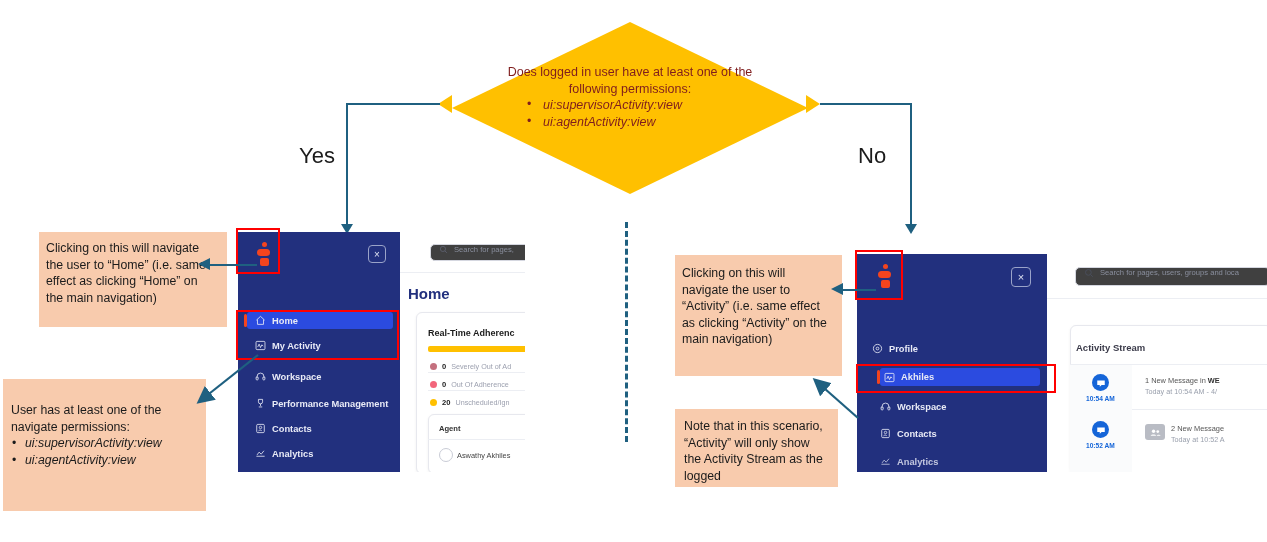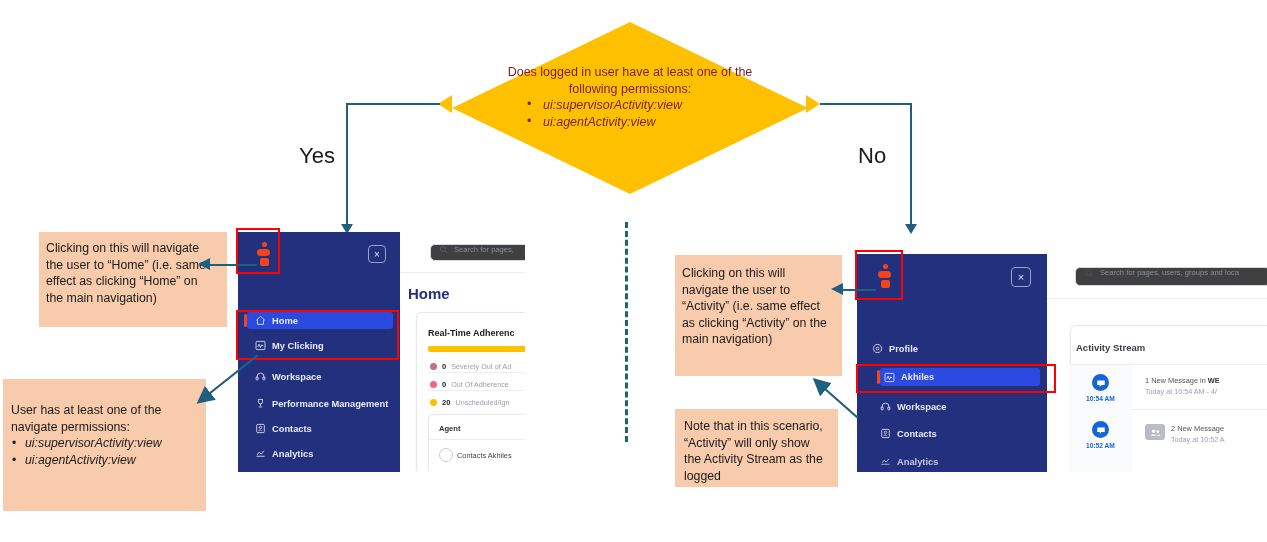--- a/index.html
+++ b/index.html
@@ -145,21 +145,21 @@
     <span class="txt">Home</span>
   </div>
 
   <div class="navitem" style="left:9px;top:105px;width:146px;height:17px;padding-left:8px;">
     <span class="ic">
       <svg viewBox="0 0 16 16" width="11" height="11">
           <rect x="1.5" y="2" width="13" height="12" rx="1.5" fill="none" stroke="#E8EAF6" stroke-width="1.2"></rect>
           <path d="M4 10 L6 6 L8 11 L10 7 L12 9" fill="none" stroke="#E8EAF6" stroke-width="1.2"></path>
         </svg>
     </span>
-    <span class="txt">My Clicking</span>
+    <span class="txt">My Activity</span>
   </div>
 
   <div class="navitem" style="left:9px;top:136px;width:146px;height:17px;padding-left:8px;">
     <span class="ic">
       <svg viewBox="0 0 16 16" width="11" height="11">
           <path d="M3 10V8a5 5 0 0 1 10 0v2" fill="none" stroke="#E8EAF6" stroke-width="1.2"></path>
           <rect x="1.6" y="8.5" width="3" height="4.5" rx="1.3" fill="none" stroke="#E8EAF6" stroke-width="1.2"></rect>
           <rect x="11.4" y="8.5" width="3" height="4.5" rx="1.3" fill="none" stroke="#E8EAF6" stroke-width="1.2"></rect>
         </svg>
     </span>
@@ -237,21 +237,21 @@
     <span>Unscheduled/Ign</span>
   </div>
 
   <div class="hr" style="left:190px;top:140px;width:118px;"></div>
   <div class="hr" style="left:190px;top:158px;width:118px;"></div>
 
   <div class="card" style="left:190px;top:182px;width:118px;height:58px;"></div>
   <div class="thead" style="left:201px;top:192px;">Agent</div>
   <div class="hr" style="left:190px;top:207px;width:118px;"></div>
   <div class="avatar" style="left:201px;top:216px;"></div>
-  <div class="cellname" style="left:219px;top:219px;">Contacts Akhiles</div>
+  <div class="cellname" style="left:219px;top:219px;">Aswathy Akhiles</div>
 </div>
 
 <div class="redbox" style="left:236px;top:228px;width:44px;height:46px;"></div>
 <div class="redbox" style="left:236px;top:310px;width:163px;height:50px;"></div>
 
 <div class="app" id="rightapp" style="left:857px;top:254px;width:410px;height:218px;">
 
   <div class="sbar" style="width:190px;"></div>
 
   <div class="logo" style="left:20px;top:10px;width:16px;height:26px;">

